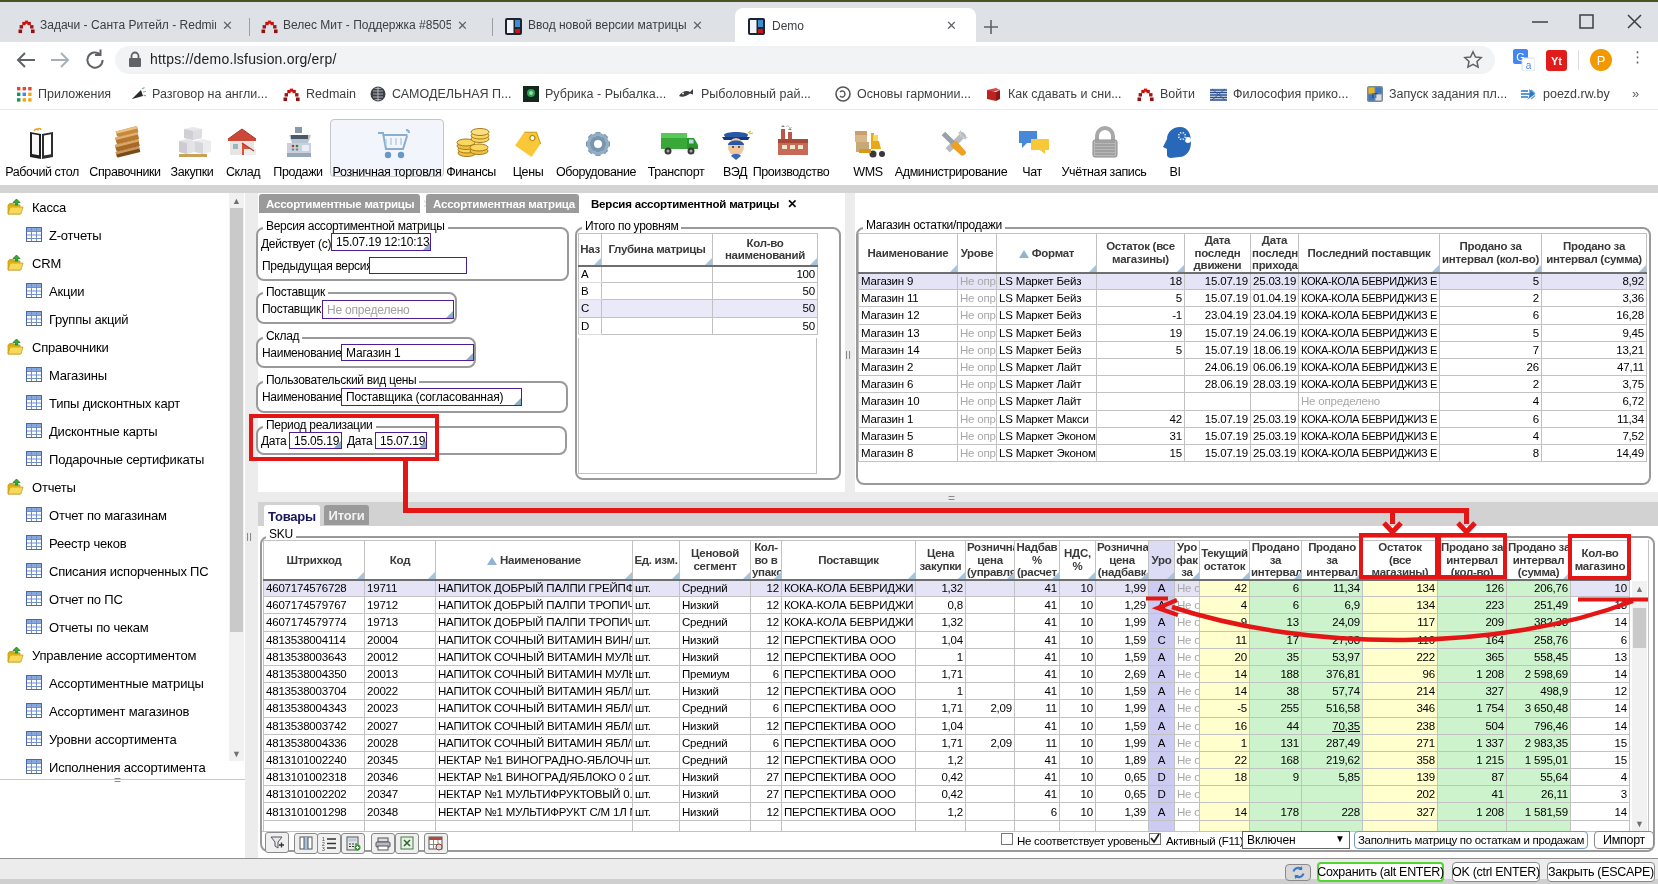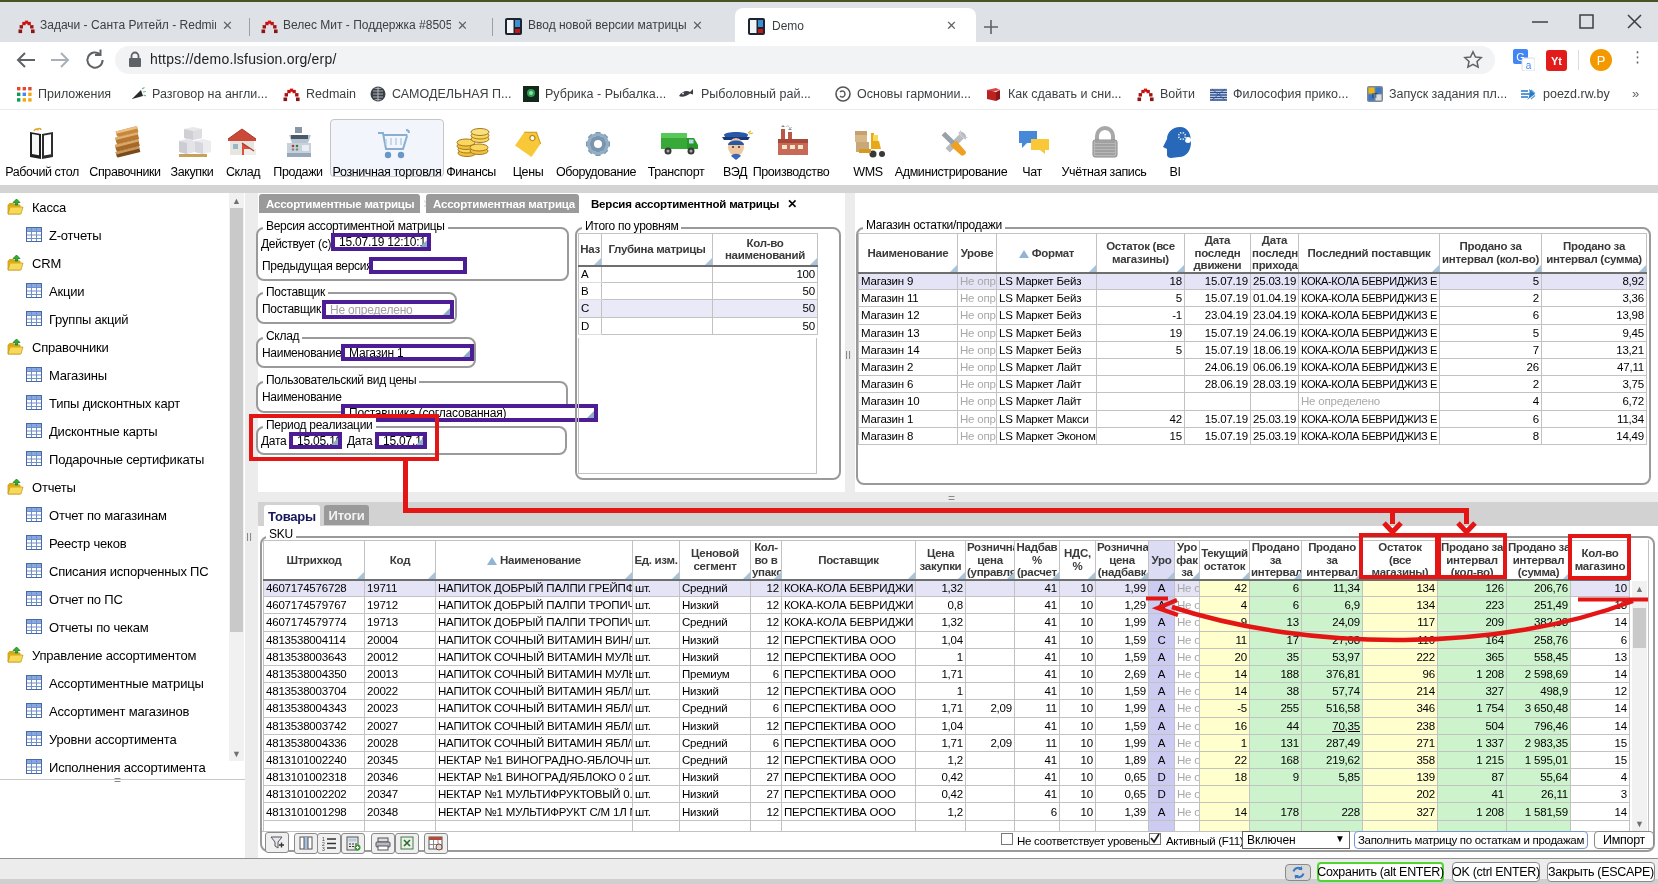--- a/index.html
+++ b/index.html
@@ -43,21 +43,21 @@
 .ptab.on{background:#fff;color:#000}
 .ptab.on .px{color:#000;font-weight:bold}
 #gapv2{left:845px;top:193px;width:10px;height:299px;background:#ececec}
 
 #rpanel{left:855px;top:193px;width:803px;height:299px;background:#fff}
 #rptop{left:855px;top:193px;width:796px;height:18px;background:#cccccc}
 
 #bpanel{left:258px;top:502px;width:1400px;height:356px;background:#d2d2d2}
 #bwhite{left:258px;top:526px;width:1400px;height:332px;background:#fff}
 .btab{position:absolute;top:505px;height:22px;font-weight:bold;font-size:13px;letter-spacing:-.2px;display:flex;align-items:center;justify-content:center;border-radius:3px 3px 0 0}
-.inp{position:absolute;border:4px solid #4c1d95;background:#fff;font-size:12px;letter-spacing:-.2px;display:flex;align-items:center;padding-left:4px;white-space:nowrap;overflow:hidden}
+.inp{position:absolute;border:1px solid #4c1d95;background:#fff;font-size:12px;letter-spacing:-.2px;display:flex;align-items:center;padding-left:4px;white-space:nowrap;overflow:hidden}
 .inp .tri{position:absolute;right:0;bottom:0;width:0;height:0;border-left:7px solid transparent;border-bottom:7px solid #8cadc8}
 .flbl{position:absolute;font-size:12px;letter-spacing:-.3px;color:#000;white-space:nowrap}
 
 table.grid{position:absolute;border-collapse:collapse;table-layout:fixed;font-size:11.5px;letter-spacing:-.2px;color:#000;background:#fff}
 table.grid td,table.grid th{border:1px solid #c2c2c2;overflow:hidden;white-space:nowrap;padding:0 2px;height:17.2px}
 table.grid th{font-weight:bold;color:#3a3a3a;font-size:11.5px;letter-spacing:-.3px;line-height:12.5px;background:#fff;position:relative;padding:0 1px;text-align:center;border-bottom:2px solid #6e6e6e}
 .num{text-align:right}
 .ctr{text-align:center}
 .gtx{color:#a8a8a8}
 .selrow td{background:#e4e4f6}
@@ -613,21 +613,21 @@
 <div class="abs flbl" style="left:263px;top:285px;background:#fff;padding:0 3px">Поставщик</div>
 <div class="flbl" style="left:262px;top:302px">Поставщик</div>
 <div class="inp" style="left:322px;top:300px;width:132px;height:19px;color:#a0a0a0">Не определено<span class="tri"></span></div>
 <div class="abs" style="left:256px;top:337px;width:220px;height:31px;border:2px solid #9a9a9a;border-radius:8px"></div>
 <div class="abs flbl" style="left:263px;top:329px;background:#fff;padding:0 3px">Склад</div>
 <div class="flbl" style="left:262px;top:346px">Наименование</div>
 <div class="inp" style="left:341px;top:344px;width:133px;height:17px">Магазин 1<span class="tri"></span></div>
 <div class="abs" style="left:256px;top:381px;width:312px;height:32px;border:2px solid #9a9a9a;border-radius:8px"></div>
 <div class="abs flbl" style="left:263px;top:373px;background:#fff;padding:0 3px">Пользовательский вид цены</div>
 <div class="flbl" style="left:262px;top:390px">Наименование</div>
-<div class="inp" style="left:341px;top:404px;width:257px;height:18px">Поставщика (согласованная)<span class="tri"></span></div>
+<div class="inp" style="left:341px;top:388px;width:181px;height:18px">Поставщика (согласованная)<span class="tri"></span></div>
 <div class="abs" style="left:256px;top:426px;width:311px;height:29px;border:2px solid #9a9a9a;border-radius:8px"></div>
 <div class="abs flbl" style="left:263px;top:418px;background:#fff;padding:0 3px">Период реализации</div>
 <div class="flbl" style="left:261px;top:434px">Дата</div>
 <div class="inp" style="left:289px;top:432px;width:53px;height:17px">15.05.19<span class="tri"></span></div>
 <div class="flbl" style="left:347px;top:434px">Дата</div>
 <div class="inp" style="left:375px;top:432px;width:52px;height:17px">15.07.19<span class="tri"></span></div>
 <div class="abs" style="left:575px;top:227px;width:266px;height:253px;border:2px solid #9a9a9a;border-radius:8px"></div>
 <div class="abs flbl" style="left:582px;top:219px;background:#fff;padding:0 3px">Итого по уровням</div>
 <div id="itogo">
       <table class="grid" style="left:578px;top:233px;width:239px">
@@ -721,21 +721,21 @@
           </tr>
           <tr>
             <td>Магазин 12</td>
             <td class="gtx">Не опр</td>
             <td>LS Маркет Бейз</td>
             <td class="num">-1</td>
             <td class="num">23.04.19</td>
             <td class="num">23.04.19</td>
             <td><span style="font-size:11px;letter-spacing:-.4px">КОКА-КОЛА БЕВРИДЖИЗ Е</span></td>
             <td class="num">6</td>
-            <td class="num">13,98</td>
+            <td class="num">16,28</td>
           </tr>
           <tr>
             <td>Магазин 13</td>
             <td class="gtx">Не опр</td>
             <td>LS Маркет Бейз</td>
             <td class="num">19</td>
             <td class="num">15.07.19</td>
             <td class="num">24.06.19</td>
             <td><span style="font-size:11px;letter-spacing:-.4px">КОКА-КОЛА БЕВРИДЖИЗ Е</span></td>
             <td class="num">5</td>
@@ -788,20 +788,31 @@
           <tr>
             <td>Магазин 1</td>
             <td class="gtx">Не опр</td>
             <td>LS Маркет Макси</td>
             <td class="num">42</td>
             <td class="num">15.07.19</td>
             <td class="num">25.03.19</td>
             <td><span style="font-size:11px;letter-spacing:-.4px">КОКА-КОЛА БЕВРИДЖИЗ Е</span></td>
             <td class="num">6</td>
             <td class="num">11,34</td>
+          </tr>
+          <tr>
+            <td>Магазин 5</td>
+            <td class="gtx">Не опр</td>
+            <td>LS Маркет Эконом</td>
+            <td class="num">31</td>
+            <td class="num">15.07.19</td>
+            <td class="num">25.03.19</td>
+            <td><span style="font-size:11px;letter-spacing:-.4px">КОКА-КОЛА БЕВРИДЖИЗ Е</span></td>
+            <td class="num">4</td>
+            <td class="num">7,52</td>
           </tr>
           <tr>
             <td>Магазин 8</td>
             <td class="gtx">Не опр</td>
             <td>LS Маркет Эконом</td>
             <td class="num">15</td>
             <td class="num">15.07.19</td>
             <td class="num">25.03.19</td>
             <td><span style="font-size:11px;letter-spacing:-.4px">КОКА-КОЛА БЕВРИДЖИЗ Е</span></td>
             <td class="num">8</td>

